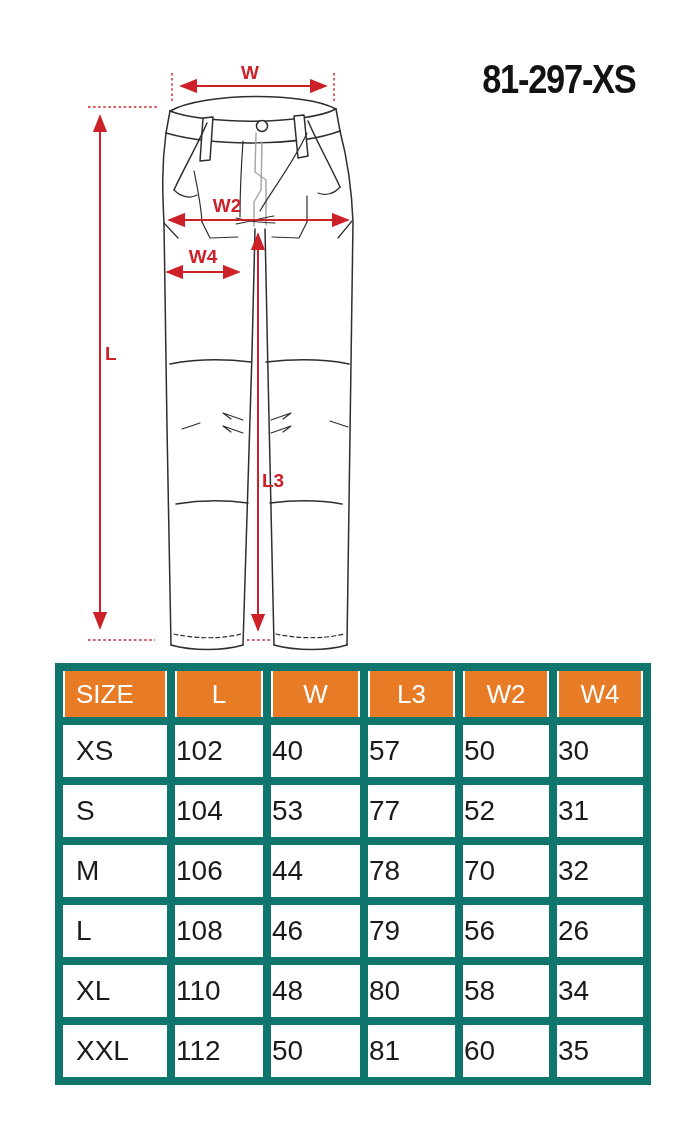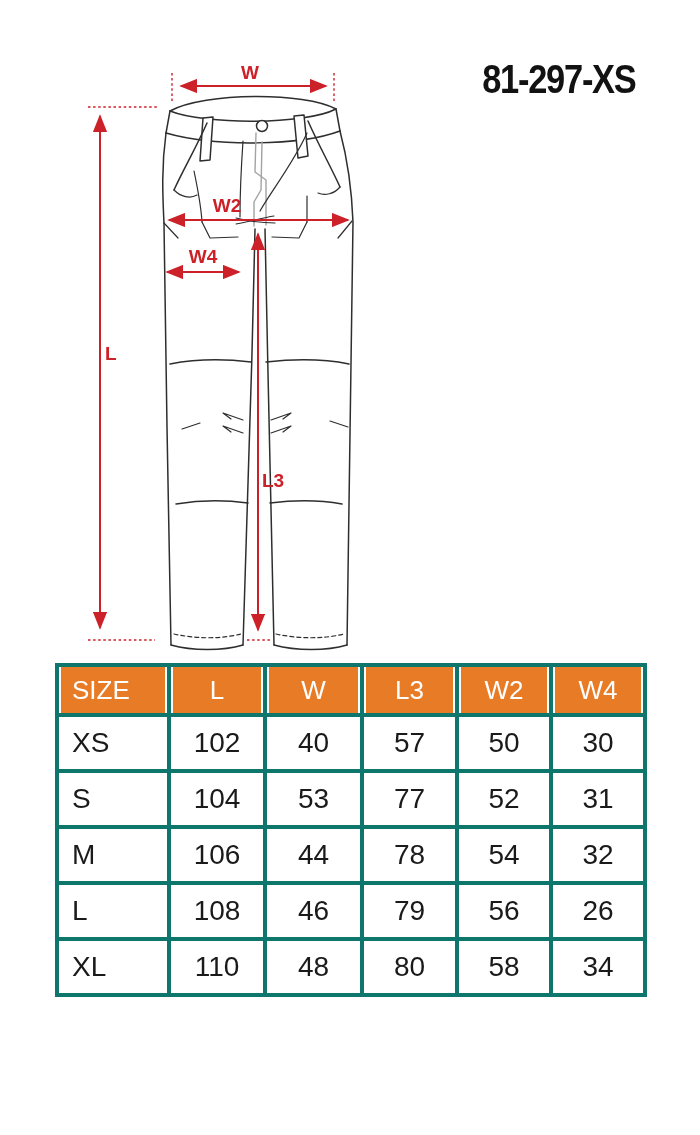--- a/index.html
+++ b/index.html
@@ -27,28 +27,28 @@
   .dim text {
     fill:#cc2128; font-family:"Liberation Sans", sans-serif;
     font-size:19px; font-weight:bold;
   }
 
   table.size-table {
     position:absolute; left:55px; top:663px; width:588px;
     border-collapse:collapse; table-layout:fixed;
     border:3px solid #161616;
   }
-  .size-table th, .size-table td { border:4px solid #0f766e; overflow:hidden; }
+  .size-table th, .size-table td { border:8px solid #0f766e; overflow:hidden; }
   .size-table th {
     background:#e87b25; color:#ffffff; font-weight:normal;
     font-size:26px; height:44px; text-align:center;
     box-shadow: inset 2px 0 0 #ffffff, inset -2px 0 0 #ffffff;
   }
   .size-table td {
-    color:#1a1a1a; font-size:28px; height:50px; text-align:center;
+    color:#1a1a1a; font-size:28px; height:50px; text-align:left;
     background:#ffffff;
   }
   .size-table th:first-child, .size-table td:first-child { text-align:left; padding-left:13px; }
 </style>
 </head>
 <body>
 
 <div class="page">
 
   <div class="product-code">81-297-XS</div>
@@ -182,35 +182,43 @@
           <td>53</td>
           <td>77</td>
           <td>52</td>
           <td>31</td>
         </tr>
         <tr>
           <td>M</td>
           <td>106</td>
           <td>44</td>
           <td>78</td>
-          <td>54</td>
+          <td>70</td>
           <td>32</td>
         </tr>
         <tr>
           <td>L</td>
           <td>108</td>
           <td>46</td>
           <td>79</td>
           <td>56</td>
           <td>26</td>
         </tr>
         <tr>
           <td>XL</td>
           <td>110</td>
           <td>48</td>
           <td>80</td>
           <td>58</td>
           <td>34</td>
         </tr>
+        <tr>
+          <td>XXL</td>
+          <td>112</td>
+          <td>50</td>
+          <td>81</td>
+          <td>60</td>
+          <td>35</td>
+        </tr>
       </tbody>
   </table>
 
 </div>
 
 </body></html>

